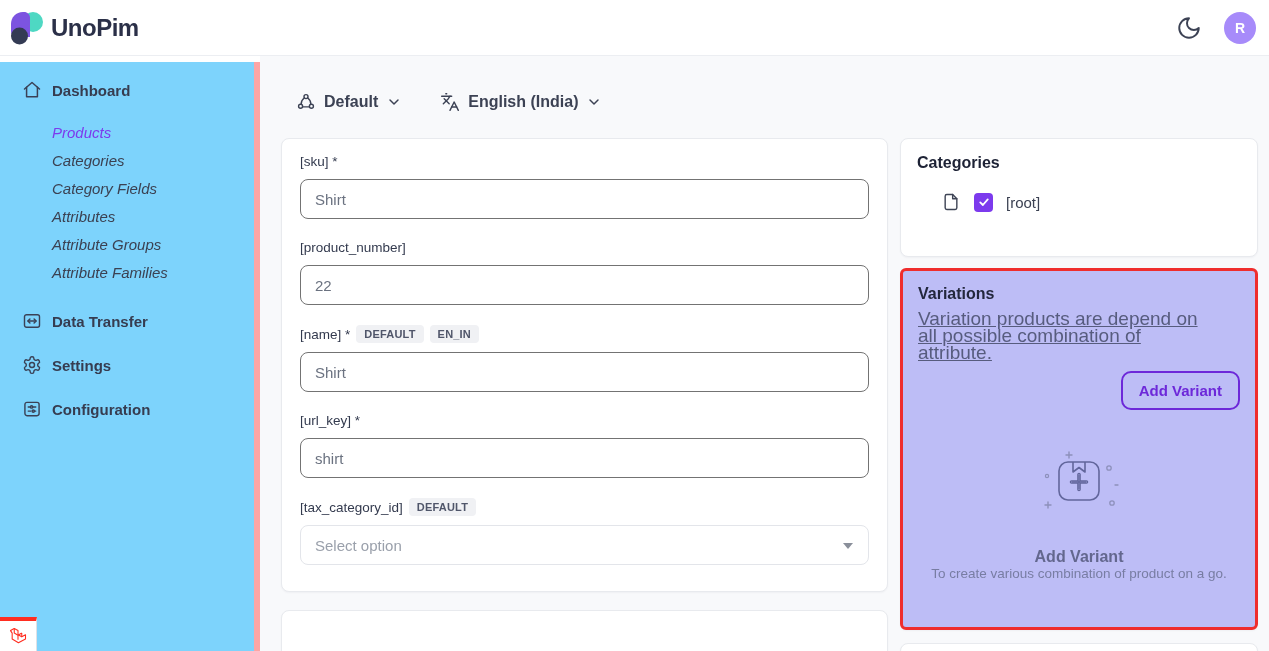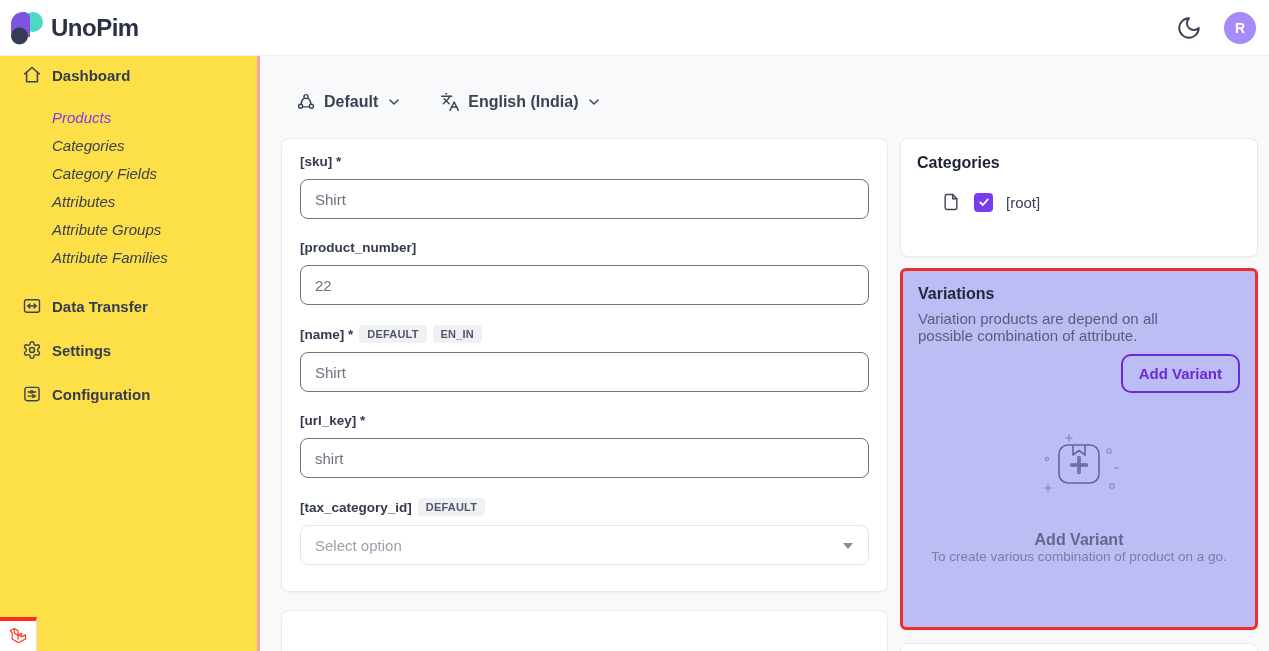--- a/index.html
+++ b/index.html
@@ -13,22 +13,22 @@
   .brand { display:flex; align-items:center; gap:7px; padding-left:10px; }
   .brand-mark { width:34px; height:34px; }
   .brand-name { font-size:24px; font-weight:700; color:#2b3048; letter-spacing:-0.5px; }
   .topbar-right { margin-left:auto; display:flex; align-items:center; gap:22px; padding-right:13px; }
   .icon-btn { width:26px; height:26px; display:flex; align-items:center; justify-content:center;
               background:none; border:none; cursor:pointer; color:#3c4254; }
   .avatar { width:32px; height:32px; border-radius:50%; background:#a78bfa; color:#ffffff;
             font-size:14px; font-weight:700; display:flex; align-items:center; justify-content:center; cursor:pointer; }
 
   
-  .sidebar { position:absolute; top:47px; left:0; bottom:0; width:260px; background:#fde047;
-             border-right:3px solid #fca5a5; padding-top:14px; z-index:20; }
+  .sidebar { position:absolute; top:62px; left:0; bottom:0; width:260px; background:#7dd3fc;
+             border-right:6px solid #fca5a5; padding-top:14px; z-index:20; }
   .nav-item { display:flex; align-items:center; height:28px; padding-left:22px; gap:10px;
               font-size:15px; font-weight:700; color:#363c50; cursor:pointer; margin-bottom:14px; }
   .nav-item svg { width:20px; height:20px; flex:0 0 20px; }
   .nav-item.pill { height:34px; margin:0 10px 10px 10px; padding-left:12px; border-radius:8px;
                    background:#efeafd; color:#7c3aed; }
   .sub-item { display:flex; align-items:center; height:28px; padding-left:52px; font-size:15px;
               color:#3b4152; cursor:pointer; font-weight:400;font-style:italic; }
   .sub-item.active { color:#7c3aed; font-weight:400; }
   .sub-gap { height:21px; }
 
@@ -48,21 +48,21 @@
   .card { background:#ffffff; border:1px solid #e8eaee; border-radius:8px;
           box-shadow:0 1px 2px rgba(16,24,40,0.04); }
   .card-title { font-size:16px; font-weight:700; color:#1d2235; line-height:20px; }
 
   
   .general-card { padding:14px 18px 18px 18px; }
   .general-card .card-title { margin-bottom:16px; }
   .field { margin-bottom:20px; }
   .field:last-child { margin-bottom:8px; }
   .field-label-row { display:flex; align-items:center; gap:6px; margin-bottom:9px; }
-  .field-label { font-size:13.5px; font-weight:700; color:#333a4e; line-height:17px; }
+  .field-label { font-size:13.5px; font-weight:400; color:#333a4e; line-height:17px; }
   .badge { background:#f0f1f4; color:#50566a; font-size:11px; font-weight:700; letter-spacing:0.2px;
            border-radius:4px; padding:3px 8px; line-height:12px; }
   .text-input { width:100%; height:40px; border:1px solid #737373; border-radius:8px; padding:0 14px;
                 font-size:15px; color:#6b7280; background:#ffffff; outline:none;
                 font-family:"Liberation Sans", sans-serif; }
   .select-box { position:relative; width:100%; height:40px; border:1px solid #e3e5ea; border-radius:8px;
                 background:#ffffff; display:flex; align-items:center; padding:0 34px 0 14px; cursor:pointer; }
   .select-placeholder { font-size:15px; color:#9aa0ab; }
   .select-caret { position:absolute; right:15px; top:50%; margin-top:-2px; width:0; height:0;
                   border-left:5px solid transparent; border-right:5px solid transparent;
@@ -75,21 +75,21 @@
   .checkbox { width:19px; height:19px; border-radius:4px; background:#7c3aed; display:flex;
               align-items:center; justify-content:center; cursor:pointer; }
   .checkbox svg { width:12px; height:12px; }
   .category-label { font-size:15px; color:#3b4152; }
 
   
   .variations-card { margin-top:11px; height:362px; border:3px solid #ef2d2d; border-radius:6px;
                      background:#bdbdf6; padding:13px 15px; display:flex; flex-direction:column;
                      align-items:stretch; overflow:hidden; }
   .variations-card .card-title { color:#23273d; }
-  .variations-sub { margin-top:6px; font-size:15px; line-height:17px; color:#575c7e; max-width:285px; }
+  .variations-sub { margin-top:6px; font-size:19px; line-height:17px; color:#575c7e; max-width:285px;text-decoration:underline; }
   .variant-btn-row { margin-top:10px; display:flex; justify-content:flex-end; }
   .add-variant-btn { border:2px solid #6d28d9; color:#6d28d9; background:transparent; border-radius:10px;
                      font-size:15px; font-weight:700; padding:9px 16px; cursor:pointer;
                      font-family:"Liberation Sans", sans-serif; }
   .variant-empty { display:flex; flex-direction:column; align-items:center; }
   .variant-empty svg.big { width:92px; height:74px; margin-top:36px; }
   .variant-empty-title { margin-top:28px; font-size:16px; font-weight:700; color:#63678e; }
   .variant-empty-caption { margin-top:0; font-size:13.5px; color:#787da3; }
 
   

